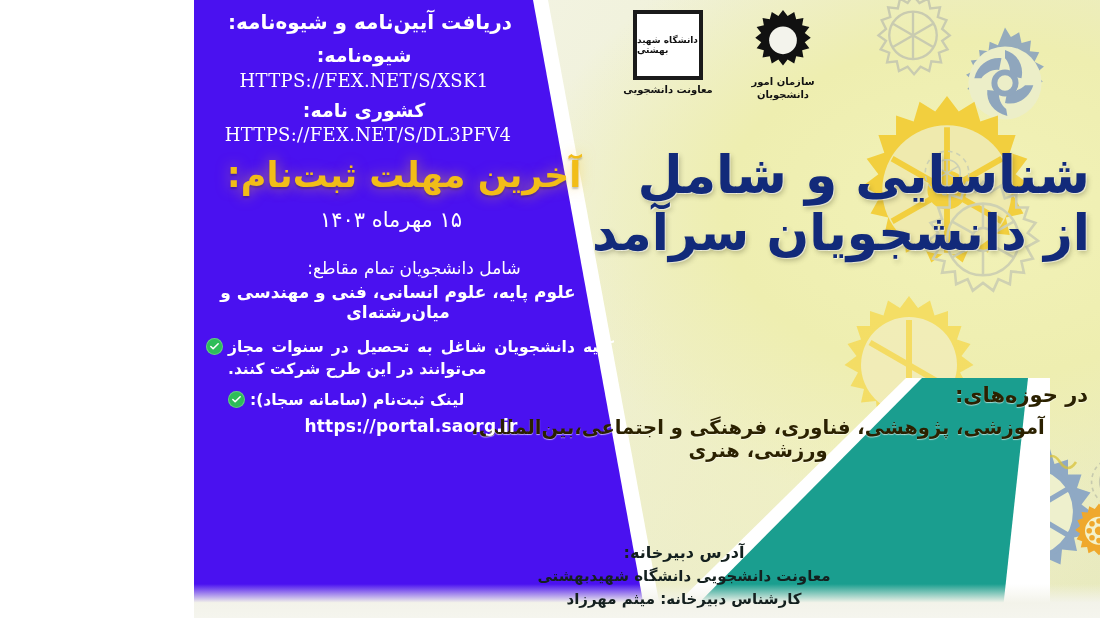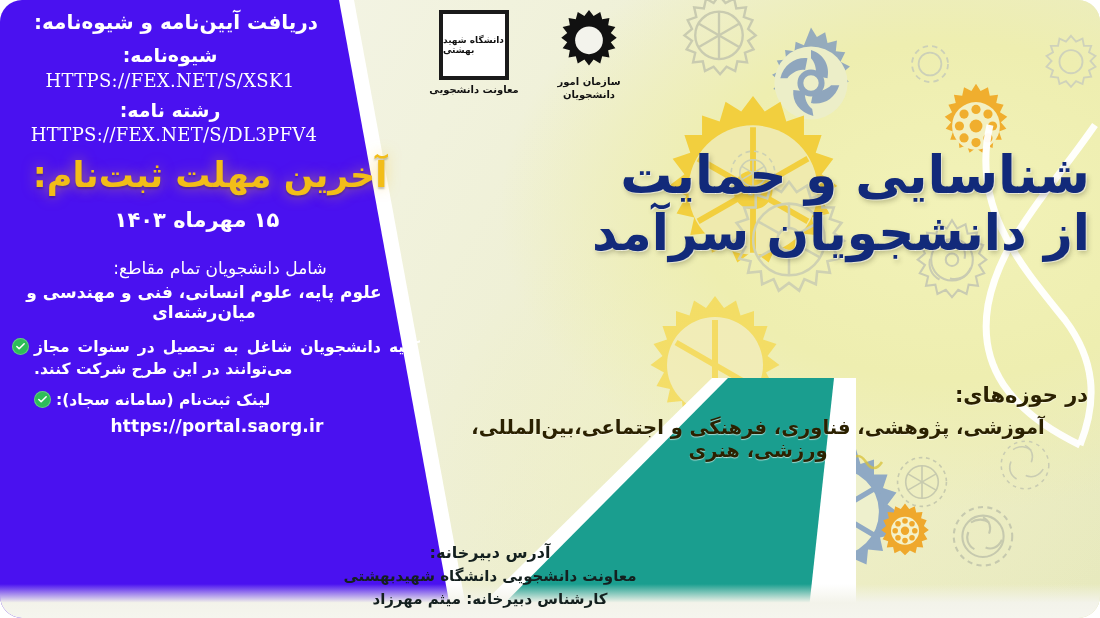--- a/index.html
+++ b/index.html
@@ -1,24 +1,23 @@
 <!DOCTYPE html>
 <html lang="fa" dir="rtl"><head>
 <meta charset="utf-8">
 <title>Poster</title>
 <style>
   html,body{margin:0;padding:0;background:#fff;}
   body{font-family:"DejaVu Sans","Liberation Sans",sans-serif;}
 
   #poster{
     position:relative;
-    width:1100px;height:618px;
+    width:906px;height:618px;
     overflow:hidden;
     background:linear-gradient(135deg,#f4f4ea 0%,#f2f1e2 30%,#eff0d8 55%,#e8eac4 80%,#e2e6bb 100%);
-    border-radius:22px;
   }
 
   
   .bg-right{
     position:absolute;inset:0;
     background:
       radial-gradient(ellipse 620px 420px at 86% 34%, #f2f2b8 0%, #eeeeb0 40%, rgba(238,238,176,0) 72%),
       radial-gradient(ellipse 520px 360px at 72% 72%, #f0f0c4 0%, rgba(240,240,196,0) 70%),
       linear-gradient(120deg,#f6f6ef 0%,#f1f2dd 35%,#ecedcb 65%,#e7e9bd 100%);
   }
@@ -72,21 +71,21 @@
   .lbl-1{left:0;top:44px;width:340px;font-size:19px;font-weight:bold;}
   .url-1{left:0;top:70px;width:340px;font-size:18px;font-family:"DejaVu Serif","Liberation Serif",serif;letter-spacing:.3px;}
   .lbl-2{left:0;top:99px;width:340px;font-size:19px;font-weight:bold;}
   .url-2{left:0;top:124px;width:348px;font-size:18px;font-family:"DejaVu Serif","Liberation Serif",serif;letter-spacing:.3px;}
 
   .deadline{
     left:0;top:155px;width:420px;
     font-size:35px;font-weight:bold;color:#f2bd18;
     text-shadow:0 0 14px rgba(255,200,40,.55),0 2px 2px rgba(0,0,0,.25);
   }
-  .date{left:0;top:208px;width:394px;font-size:21px;font-weight:bold;}
+  .date{left:0;top:208px;width:394px;font-size:21px;font-weight:normal;}
 
   .scope-1{left:0;top:258px;width:400px;font-size:17px;font-weight:normal;text-align:left;padding-left:8px;margin-left:12px;}
   .scope-2{left:0;top:282px;width:408px;font-size:17px;font-weight:bold;}
 
   .bullets{position:absolute;z-index:9;left:0;top:322px;width:420px;direction:rtl;color:#fff;}
   .bullet{position:relative;display:block;margin-bottom:9px;font-size:15.5px;font-weight:bold;line-height:1.42;}
   .b-row{display:flex;align-items:flex-start;justify-content:flex-end;gap:5px;}
   .chk{
     flex:0 0 auto;width:17px;height:17px;border-radius:50%;
     background:#2ebd59;display:inline-flex;align-items:center;justify-content:center;
@@ -371,21 +370,21 @@
   </svg>
 
   <div class="purple-wrap">
     <div class="purple-edge"></div>
     <div class="purple"></div>
   </div>
 
   <div class="p-text hdr-main">دریافت آیین‌نامه و شیوه‌نامه:</div>
   <div class="p-text lbl-1">شیوه‌نامه:</div>
   <div class="p-text url-1">HTTPS://FEX.NET/S/XSK1</div>
-  <div class="p-text lbl-2">رشته نامه:</div>
+  <div class="p-text lbl-2">کشوری نامه:</div>
   <div class="p-text url-2">HTTPS://FEX.NET/S/DL3PFV4</div>
 
   <div class="p-text deadline">آخرین مهلت ثبت‌نام:</div>
   <div class="p-text date">۱۵ مهرماه ۱۴۰۳</div>
 
   <div class="p-text scope-1" style="text-align:center;">شامل دانشجویان تمام مقاطع:</div>
   <div class="p-text scope-2" style="text-align:center;">علوم پایه، علوم انسانی، فنی و مهندسی و میان‌رشته‌ای</div>
 
   <div class="bullets">
 
@@ -418,21 +417,21 @@
   <div class="teal-edge"></div>
   <div class="teal"></div>
 
   <div class="contact">
     <div class="c-title">آدرس دبیرخانه:</div>
     <div class="c-line">معاونت دانشجویی دانشگاه شهیدبهشتی</div>
     <div class="c-line">کارشناس دبیرخانه: میثم مهرزاد</div>
   </div>
 
   <div class="headline">
-    <div class="hl1">شناسایی و حمایت</div>
+    <div class="hl1">شناسایی و شامل</div>
     <div class="hl2">از دانشجویان سرآمد</div>
   </div>
 
   <div class="fields">
     <div class="f-title">در حوزه‌های:</div>
     <div class="f-list">آموزشی، پژوهشی، فناوری، فرهنگی و اجتماعی،بین‌المللی، ورزشی، هنری</div>
   </div>
 
   <div class="logos">
 

